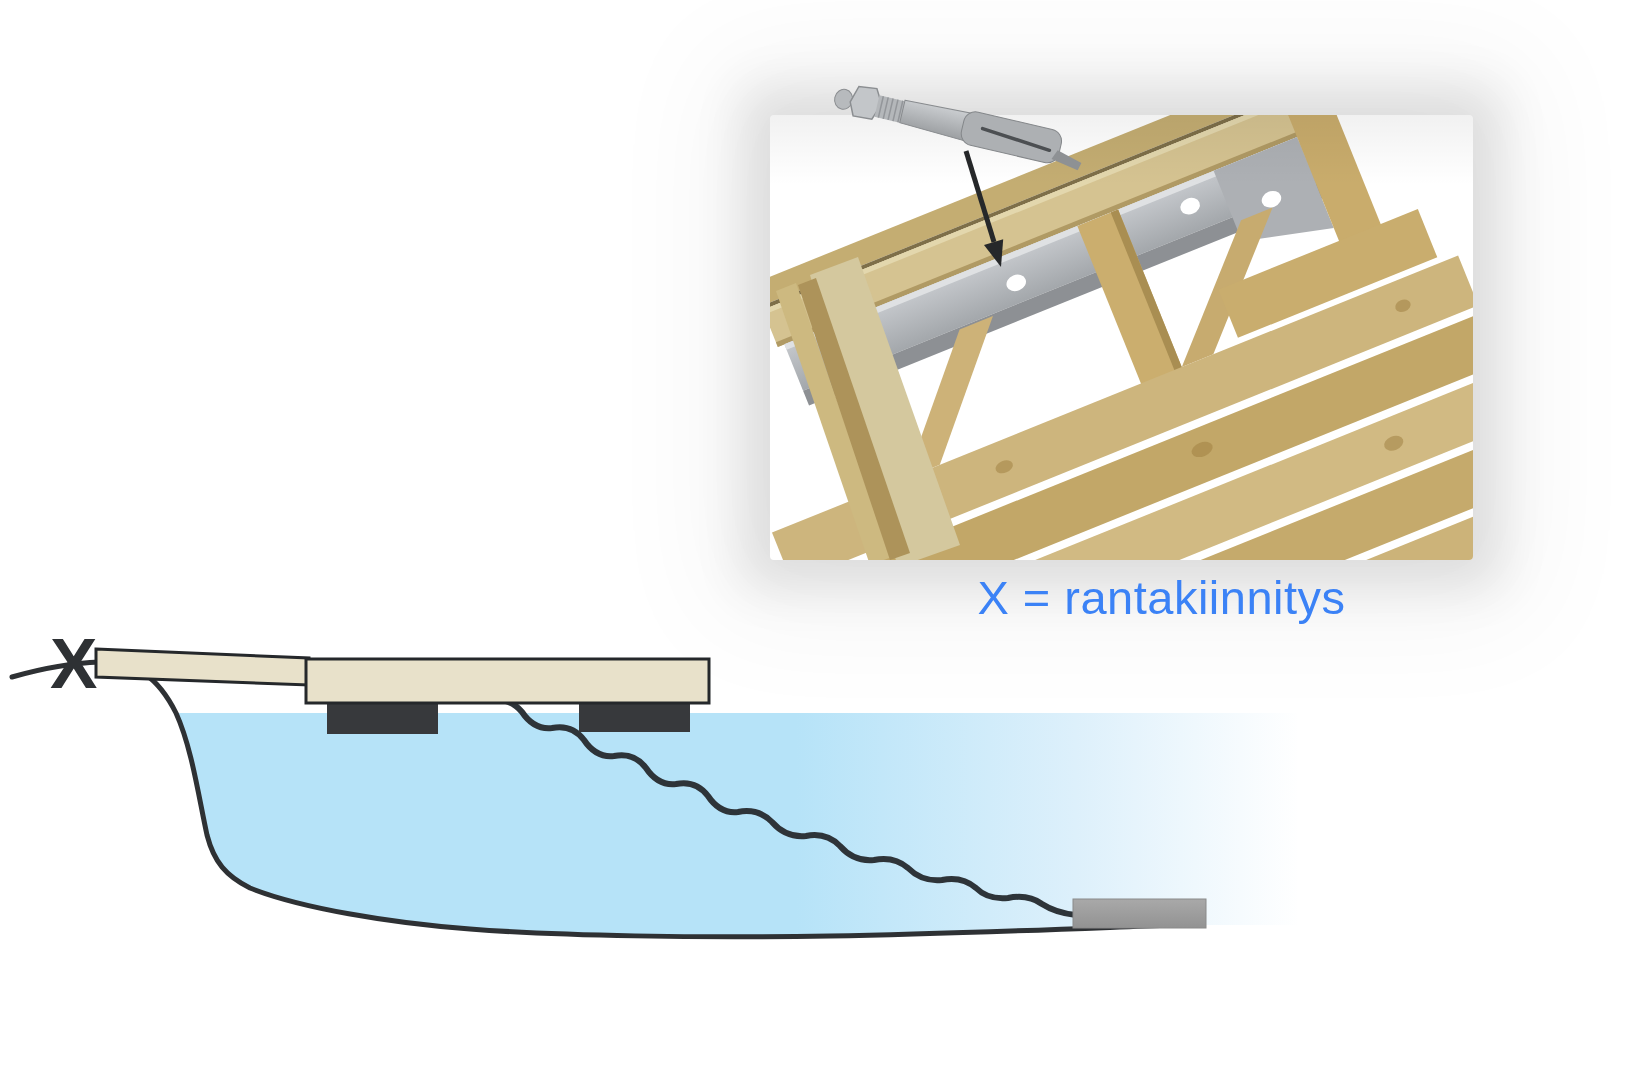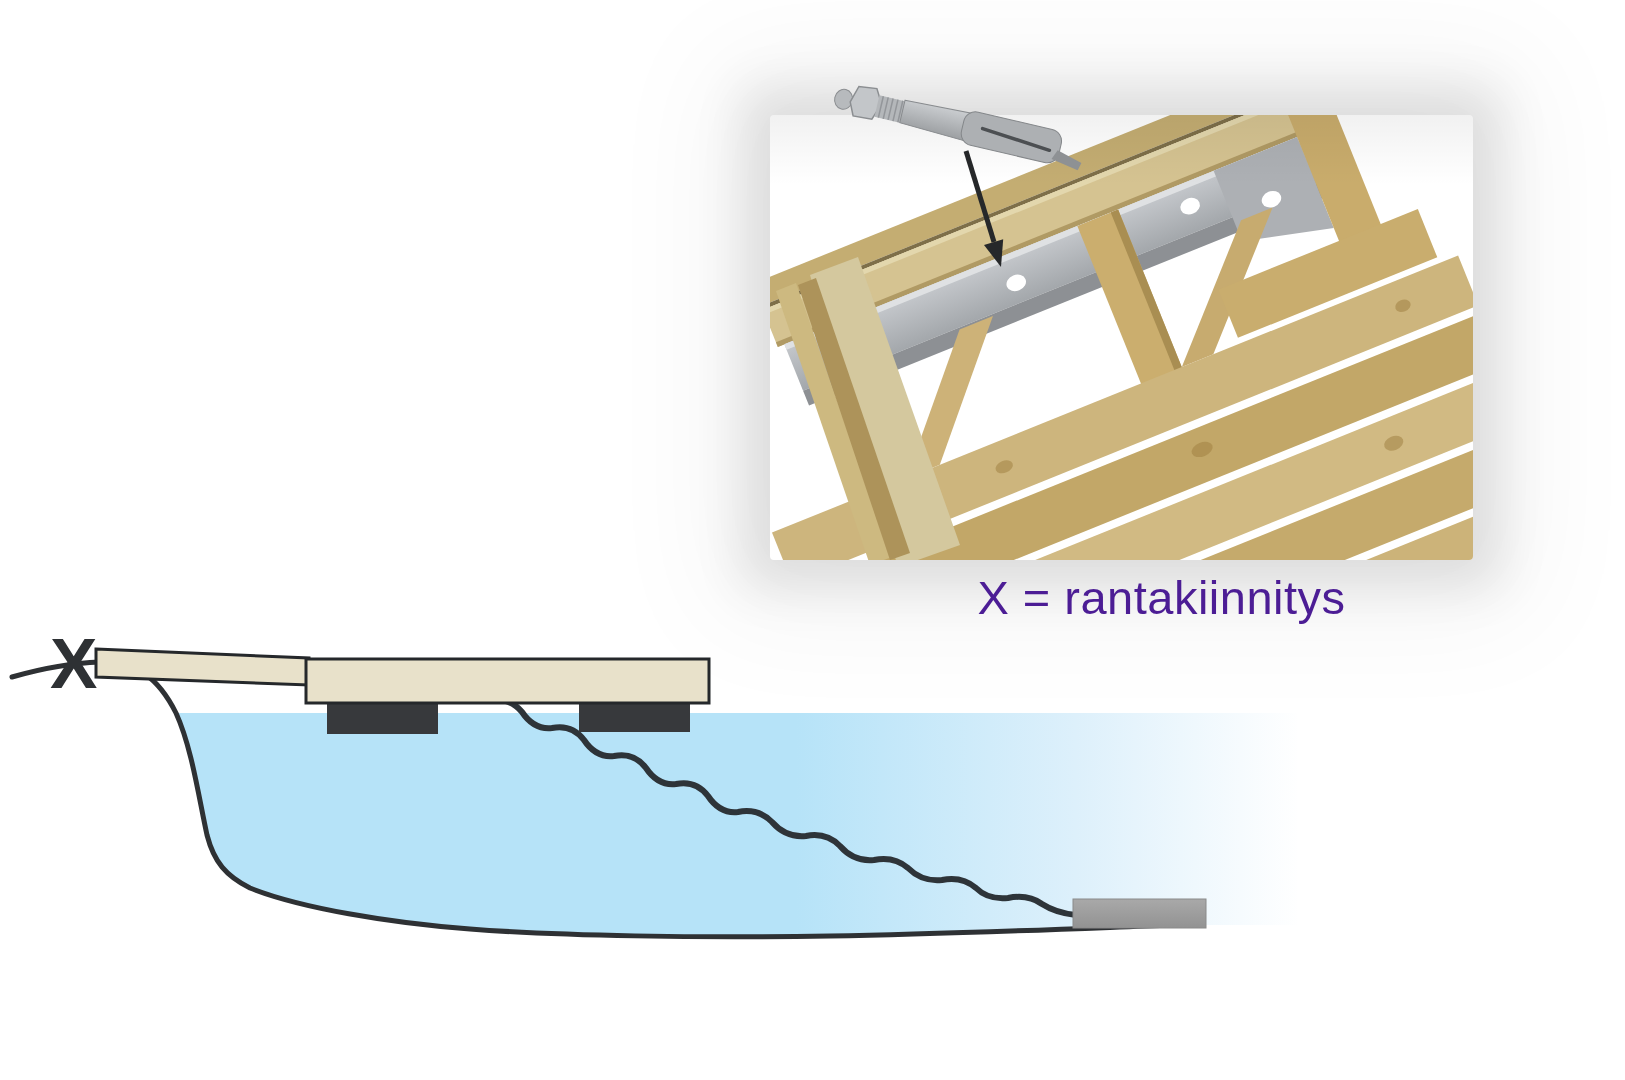--- a/index.html
+++ b/index.html
@@ -17,21 +17,21 @@
   .photo-top-fade{
     position:absolute;left:0;top:0;width:100%;height:70px;
     background:linear-gradient(rgba(0,0,0,0.055),rgba(0,0,0,0));
     pointer-events:none;
   }
   .photo-svg{position:absolute;left:0;top:0;}
   .bolt-svg{position:absolute;left:826px;top:78px;z-index:5;}
   .caption{
     position:absolute;left:810px;top:570px;width:703px;
     text-align:center;font-size:47px;letter-spacing:0.5px;
-    color:#4c1d95;z-index:4;
+    color:#3b82f6;z-index:4;
   }
   .diagram-svg{position:absolute;left:0;top:0;z-index:2;}
 </style>
 </head>
 <body>
 
 <div class="stage">
 
   <div class="photo-card">
     <svg class="photo-svg" width="703" height="445" viewBox="0 0 703 445">

